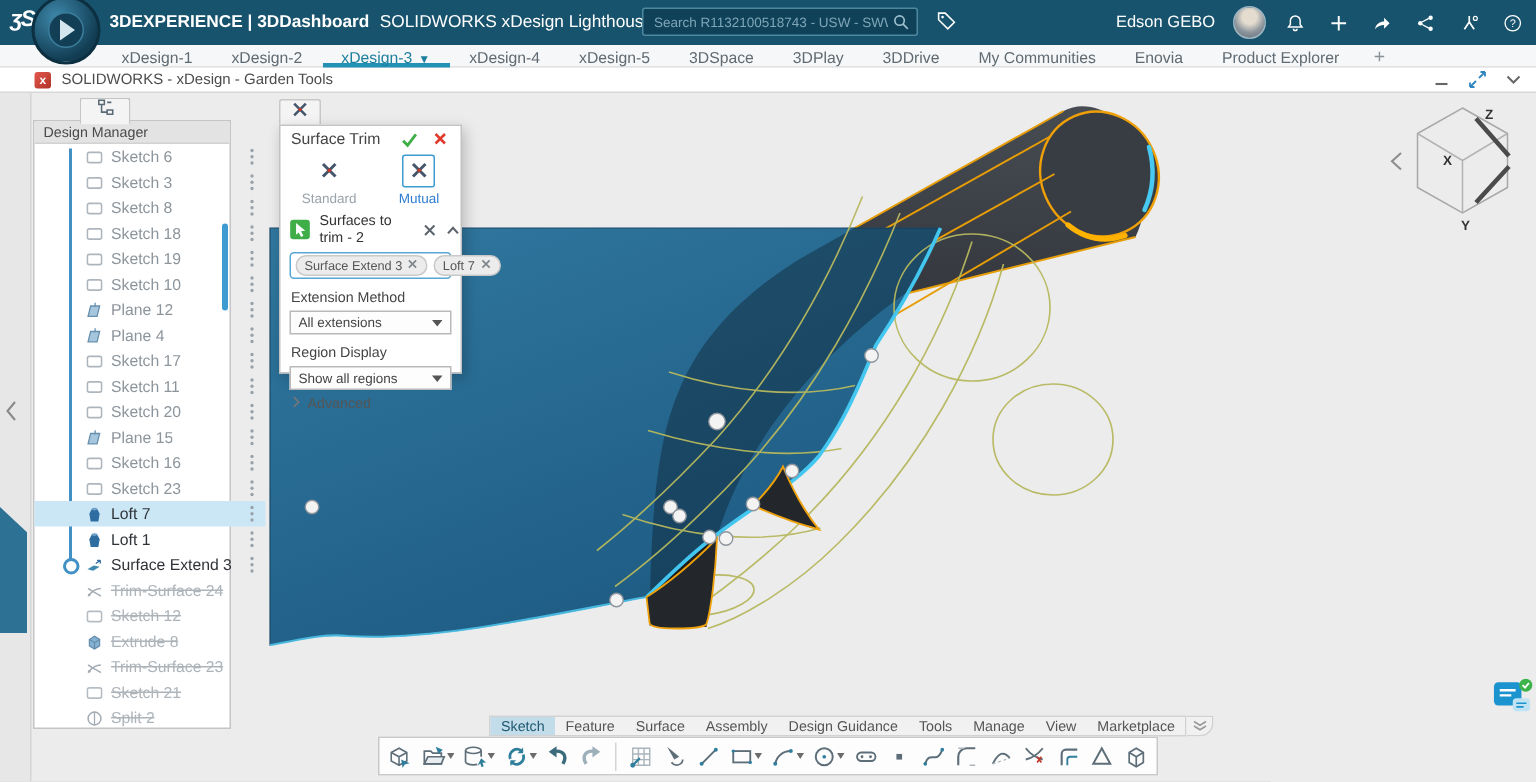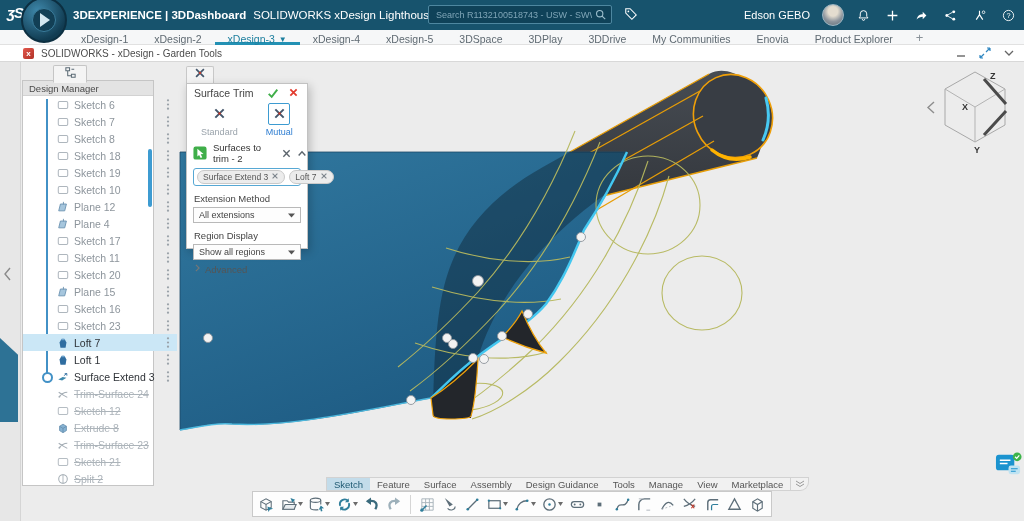--- a/index.html
+++ b/index.html
@@ -343,21 +343,21 @@
               <circle cx="2" cy="11.5" r="1.2" fill="#9aa2a9"></circle>
             </svg>
           </span>
         </div>
         <div class="trow normal">
           <span class="ticon">
             <svg width="12" height="12" viewBox="0 0 14 14">
               <rect x="1.5" y="3" width="11" height="8" rx="1.5" fill="none" stroke="#aeb6bd" stroke-width="1.2"></rect>
             </svg>
           </span>
-          <span class="tlabel">Sketch 7</span>
+          <span class="tlabel">Sketch 3</span>
           <span class="kebab">
             <svg width="4" height="13" viewBox="0 0 4 14">
               <circle cx="2" cy="2.5" r="1.2" fill="#9aa2a9"></circle>
               <circle cx="2" cy="7" r="1.2" fill="#9aa2a9"></circle>
               <circle cx="2" cy="11.5" r="1.2" fill="#9aa2a9"></circle>
             </svg>
           </span>
         </div>
         <div class="trow normal">
           <span class="ticon">

